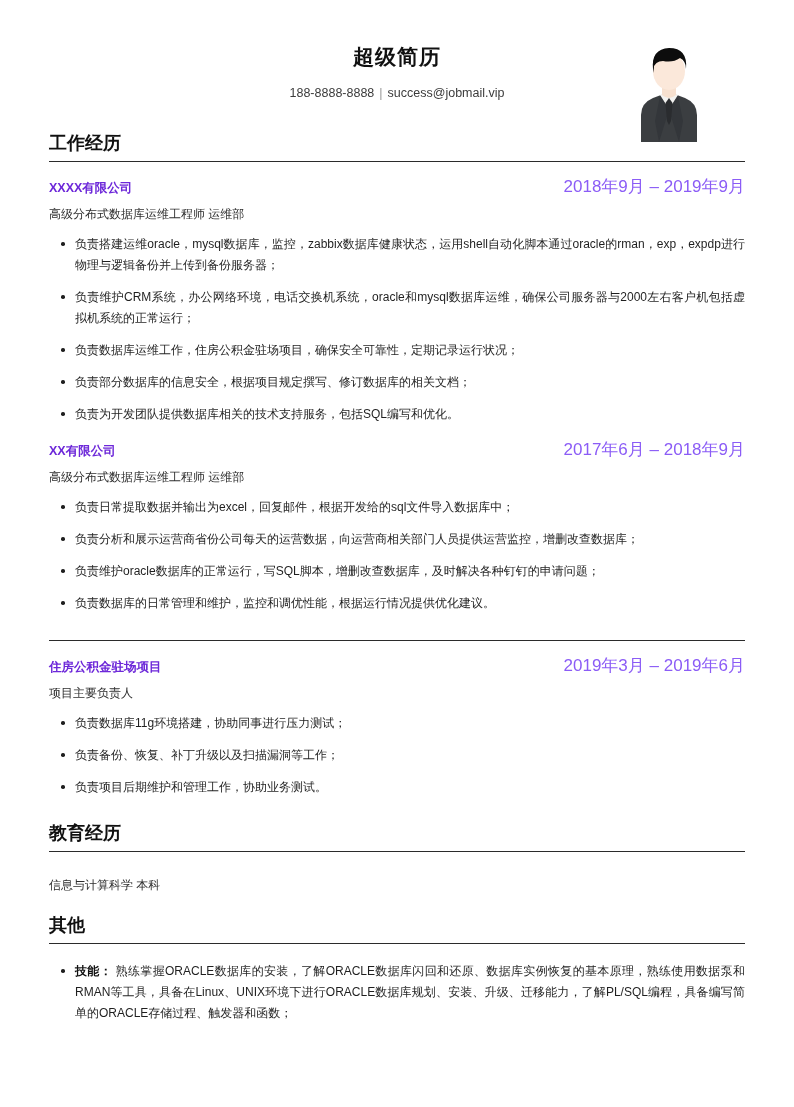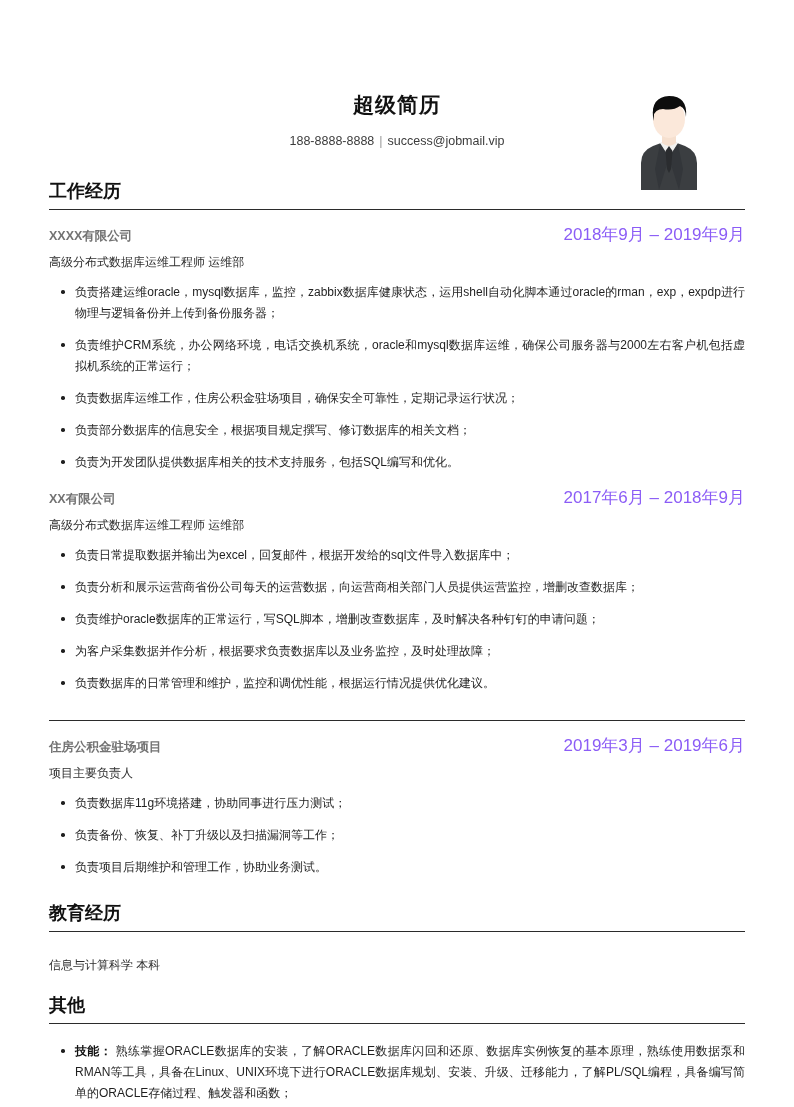--- a/index.html
+++ b/index.html
@@ -16,21 +16,20 @@
     position: relative;
     overflow: hidden;
   }
 
   .page {
     width: 794px;
     height: 871px;
     background: #ffffff;
     padding: 0 49px;
     position: relative;
-    margin-top: 48px;
   }
 
   
   .header {
     position: relative;
     height: 130px;
     padding-top: 42px;
   }
 
   .header-main {
@@ -91,21 +90,21 @@
 
   .entry-head {
     display: flex;
     justify-content: space-between;
     align-items: baseline;
   }
 
   .entry-org {
     font-size: 12.5px;
     font-weight: bold;
-    color: #737373;
+    color: #6d28d9;
     line-height: 18px;
   }
 
   .entry-date {
     font-size: 17px;
     color: #8b5cf6;
     line-height: 18px;
     white-space: nowrap;
   }
 
@@ -211,21 +210,20 @@
     <div class="entry">
       <div class="entry-head">
         <div class="entry-org">XX有限公司</div>
         <div class="entry-date">2017年6月 – 2018年9月</div>
       </div>
       <div class="entry-sub">高级分布式数据库运维工程师 运维部</div>
       <ul class="bullets">
         <li>负责日常提取数据并输出为excel，回复邮件，根据开发给的sql文件导入数据库中；</li>
         <li>负责分析和展示运营商省份公司每天的运营数据，向运营商相关部门人员提供运营监控，增删改查数据库；</li>
         <li>负责维护oracle数据库的正常运行，写SQL脚本，增删改查数据库，及时解决各种钉钉的申请问题；</li>
-        <li>为客户采集数据并作分析，根据要求负责数据库以及业务监控，及时处理故障；</li>
         <li>负责数据库的日常管理和维护，监控和调优性能，根据运行情况提供优化建议。</li>
       </ul>
     </div>
   </div>
 
   <div class="section section-gap-lg">
     <div class="section-rule"></div>
 
     <div class="entry">
       <div class="entry-head">

